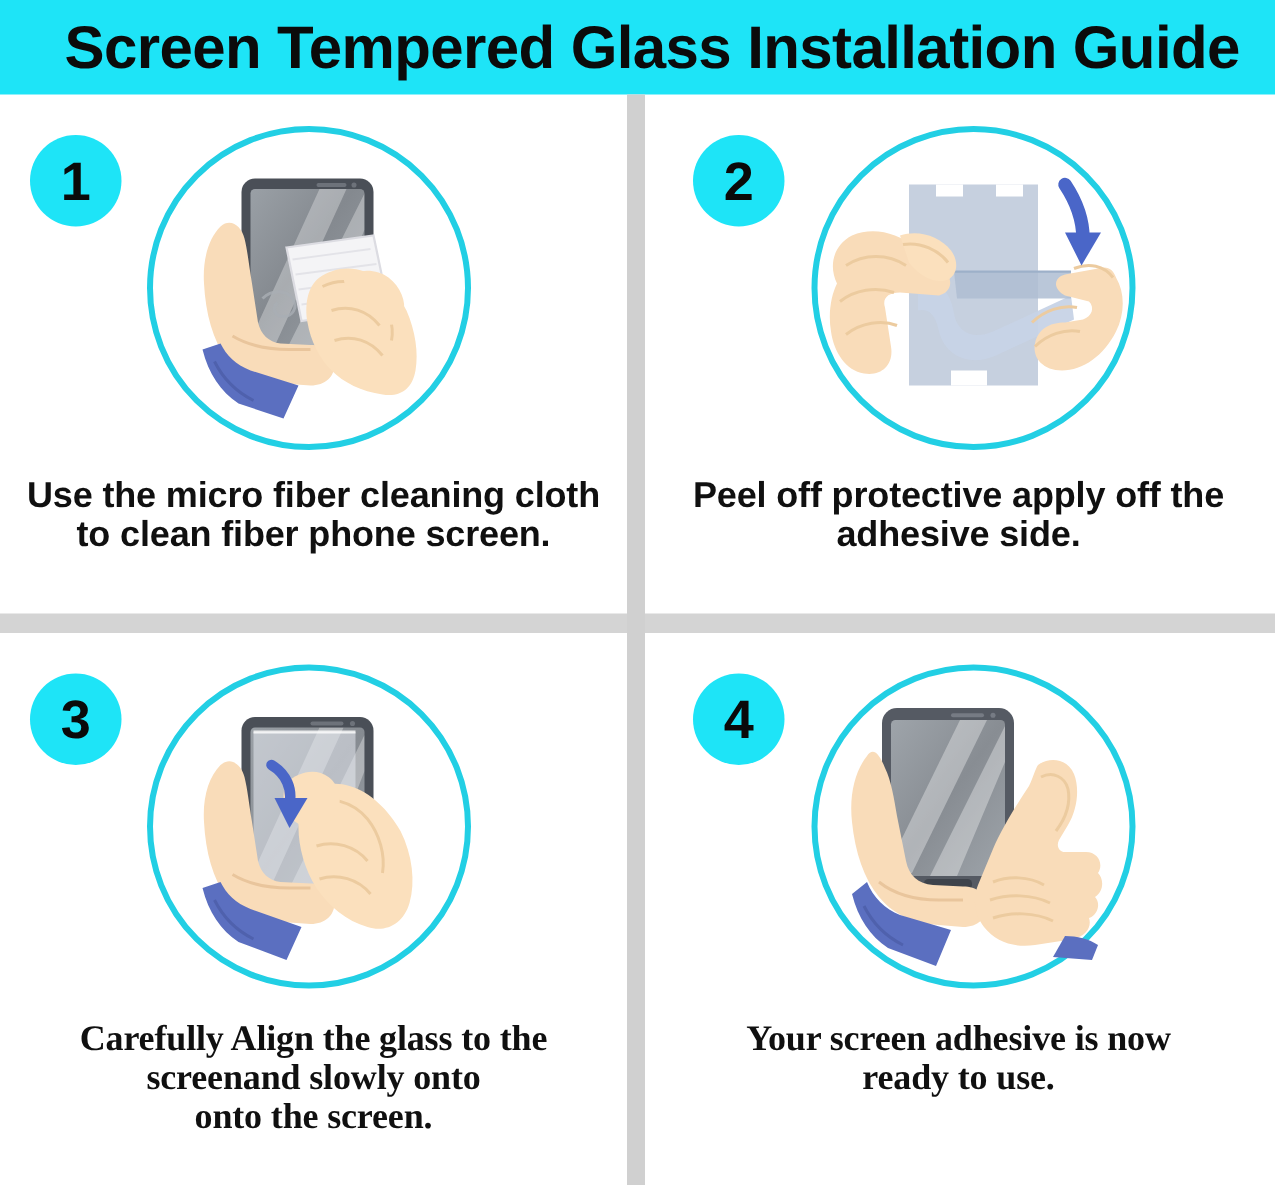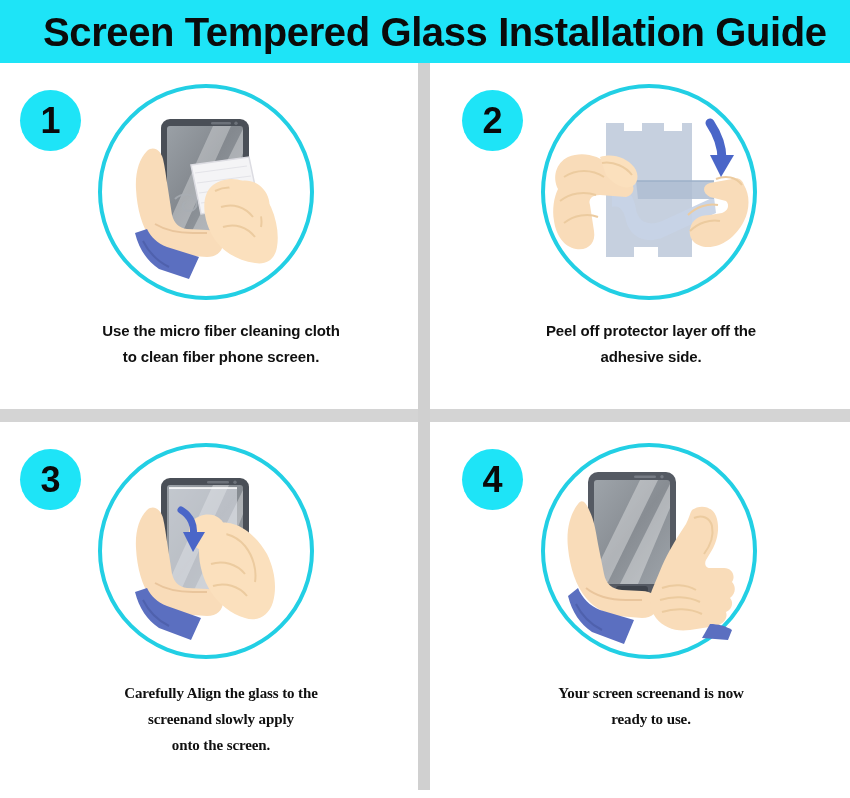--- a/index.html
+++ b/index.html
@@ -59,24 +59,23 @@
   .illus-wrap{
     position:absolute;left:95px;top:18px;
     width:222px;height:222px;
   }
   .panel.p2 .illus-wrap,.panel.p4 .illus-wrap{left:108px;}
   .illus-wrap svg{display:block;width:222px;height:222px;}
 
   .caption{
     position:absolute;left:0;top:255px;width:418px;
     text-align:center;
-    font-size:15px;font-weight:bold;color:#101010;
+    font-size:24px;font-weight:bold;color:#101010;
     line-height:26px;
     letter-spacing:-0.1px;
-    margin-left:12px;
   }
   .panel.p3 .caption,.panel.p4 .caption{top:258px;font-family:Liberation Serif, serif;}
   .caption .ln{display:block;}
 </style>
 </head>
 <body>
 
 <div id="guide">
 
   <div class="header-bar">
@@ -170,21 +169,21 @@
           <path d="M178 98 C188 94 198 96 204 104" stroke="#eccb9f" stroke-width="2" fill="none"></path>
 
           <g>
             <path d="M172 42 C180 54 184 66 184 78" stroke="#4a66c8" stroke-width="9" fill="none" stroke-linecap="round"></path>
             <path d="M172 74 L196 74 L183 96 Z" fill="#4a66c8"></path>
           </g>
         </svg>
       </div>
 
       <div class="caption">
-        <span class="ln">Peel off protector layer off the</span>
+        <span class="ln">Peel off protective apply off the</span>
         <span class="ln">adhesive side.</span>
       </div>
     </div>
 
     <div class="panel p3">
       <div class="step-badge">3</div>
 
       <div class="illus-wrap">
         <svg viewBox="0 0 222 222" xmlns="http://www.w3.org/2000/svg">
           <defs>
@@ -225,21 +224,21 @@
 
           <g>
             <path d="M86 70 C96 76 100 86 98 96" stroke="#4a66c8" stroke-width="7" fill="none" stroke-linecap="round"></path>
             <path d="M88 92 L110 92 L98 112 Z" fill="#4a66c8"></path>
           </g>
         </svg>
       </div>
 
       <div class="caption">
         <span class="ln">Carefully Align the glass to the</span>
-        <span class="ln">screenand slowly apply</span>
+        <span class="ln">screenand slowly onto</span>
         <span class="ln">onto the screen.</span>
       </div>
     </div>
 
     <div class="panel p4">
       <div class="step-badge">4</div>
 
       <div class="illus-wrap">
         <svg viewBox="0 0 222 222" xmlns="http://www.w3.org/2000/svg">
           <defs>
@@ -272,19 +271,19 @@
           <path d="M154 70 C162 64 174 66 178 76 C182 86 180 100 174 110 L168 120 C166 124 168 128 172 128 L186 128 C194 128 198 136 194 142 C198 146 198 154 192 158 C196 162 194 170 188 172 C190 178 186 184 178 186 L152 190 C138 192 126 188 118 178 C112 170 110 160 114 150 L124 126 C130 112 140 96 148 84 C151 78 152 73 154 70 Z" fill="#f9dcb9"></path>
           <path d="M124 148 C134 144 148 144 158 150" stroke="#eccb9f" stroke-width="2" fill="none"></path>
           <path d="M122 160 C134 156 150 156 162 162" stroke="#eccb9f" stroke-width="2" fill="none"></path>
           <path d="M124 172 C136 168 152 168 164 174" stroke="#eccb9f" stroke-width="2" fill="none"></path>
           <path d="M156 78 C164 74 172 78 174 86 C176 96 172 106 166 114" stroke="#eccb9f" stroke-width="2" fill="none"></path>
           <path d="M172 184 C180 184 188 186 194 190 L190 200 L164 198 Z" fill="#5b6fc0"></path>
         </svg>
       </div>
 
       <div class="caption">
-        <span class="ln">Your screen screenand is now</span>
+        <span class="ln">Your screen adhesive is now</span>
         <span class="ln">ready to use.</span>
       </div>
     </div>
 
   </div>
 </div>
 
 </body></html>

